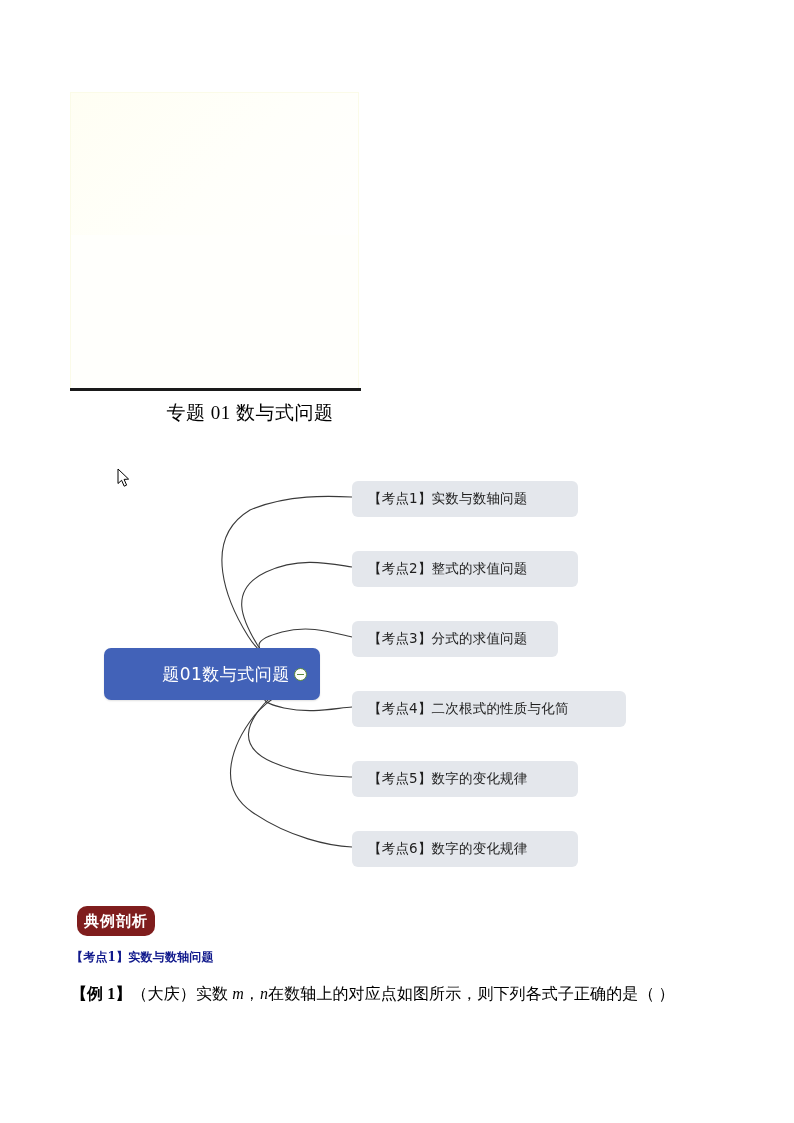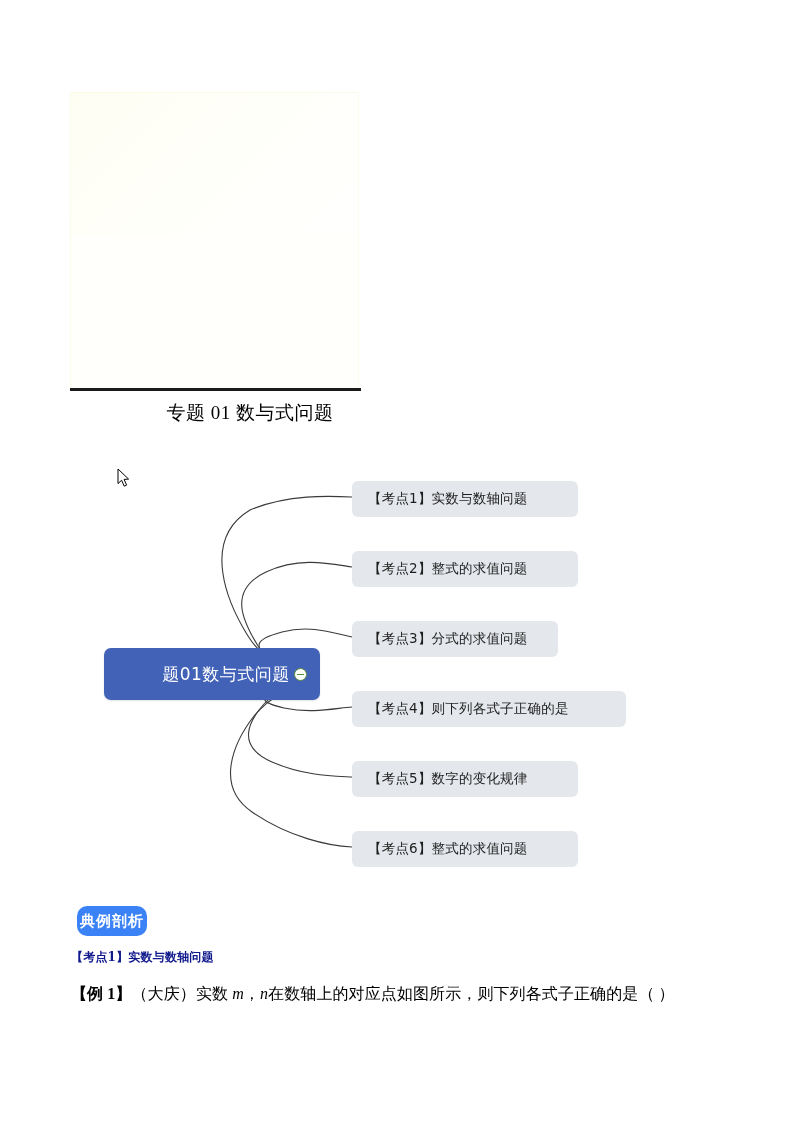--- a/index.html
+++ b/index.html
@@ -125,23 +125,23 @@
     font-size: 13.5px;
     color: #1e1e1e;
     letter-spacing: .2px;
   }
 
   
   #section-badge {
     position: absolute;
     left: 77px;
     top: 906px;
-    width: 70px;
+    width: 78px;
     height: 30px;
-    background: #3b82f6;
+    background: #7f1d1d;
     border-radius: 10px;
     display: flex;
     align-items: center;
     justify-content: center;
     color: #ffffff;
     font-weight: bold;
     font-size: 15px;
     font-family: "DejaVu Serif", "Liberation Serif", serif;
     letter-spacing: 1px;
   }
@@ -220,27 +220,27 @@
 <div class="branch-node" style="top:481px; width:226px;">
   <span>【考点1】实数与数轴问题</span>
 </div>
 <div class="branch-node" style="top:551px; width:226px;text-align:center;">
   <span>【考点2】整式的求值问题</span>
 </div>
 <div class="branch-node" style="top:621px; width:206px;">
   <span>【考点3】分式的求值问题</span>
 </div>
 <div class="branch-node" style="top:691px; width:274px;">
-  <span>【考点4】则下列各式子正确的是</span>
+  <span>【考点4】二次根式的性质与化简</span>
 </div>
 <div class="branch-node" style="top:761px; width:226px;">
   <span>【考点5】数字的变化规律</span>
 </div>
 <div class="branch-node" style="top:831px; width:226px;">
-  <span>【考点6】整式的求值问题</span>
+  <span>【考点6】数字的变化规律</span>
 </div>
 
 <div id="section-badge">
   <span>典例剖析</span>
 </div>
 
 <div id="kaodian-heading">【考点1】实数与数轴问题</div>
 
 <div id="example-line">
   <span class="lead">【例 1】</span><span>（大庆）实数 </span><span class="var">m</span><span>，</span><span class="var">n</span><span>在数轴上的对应点如图所示，则下列各式子正确的是（      ）</span>

